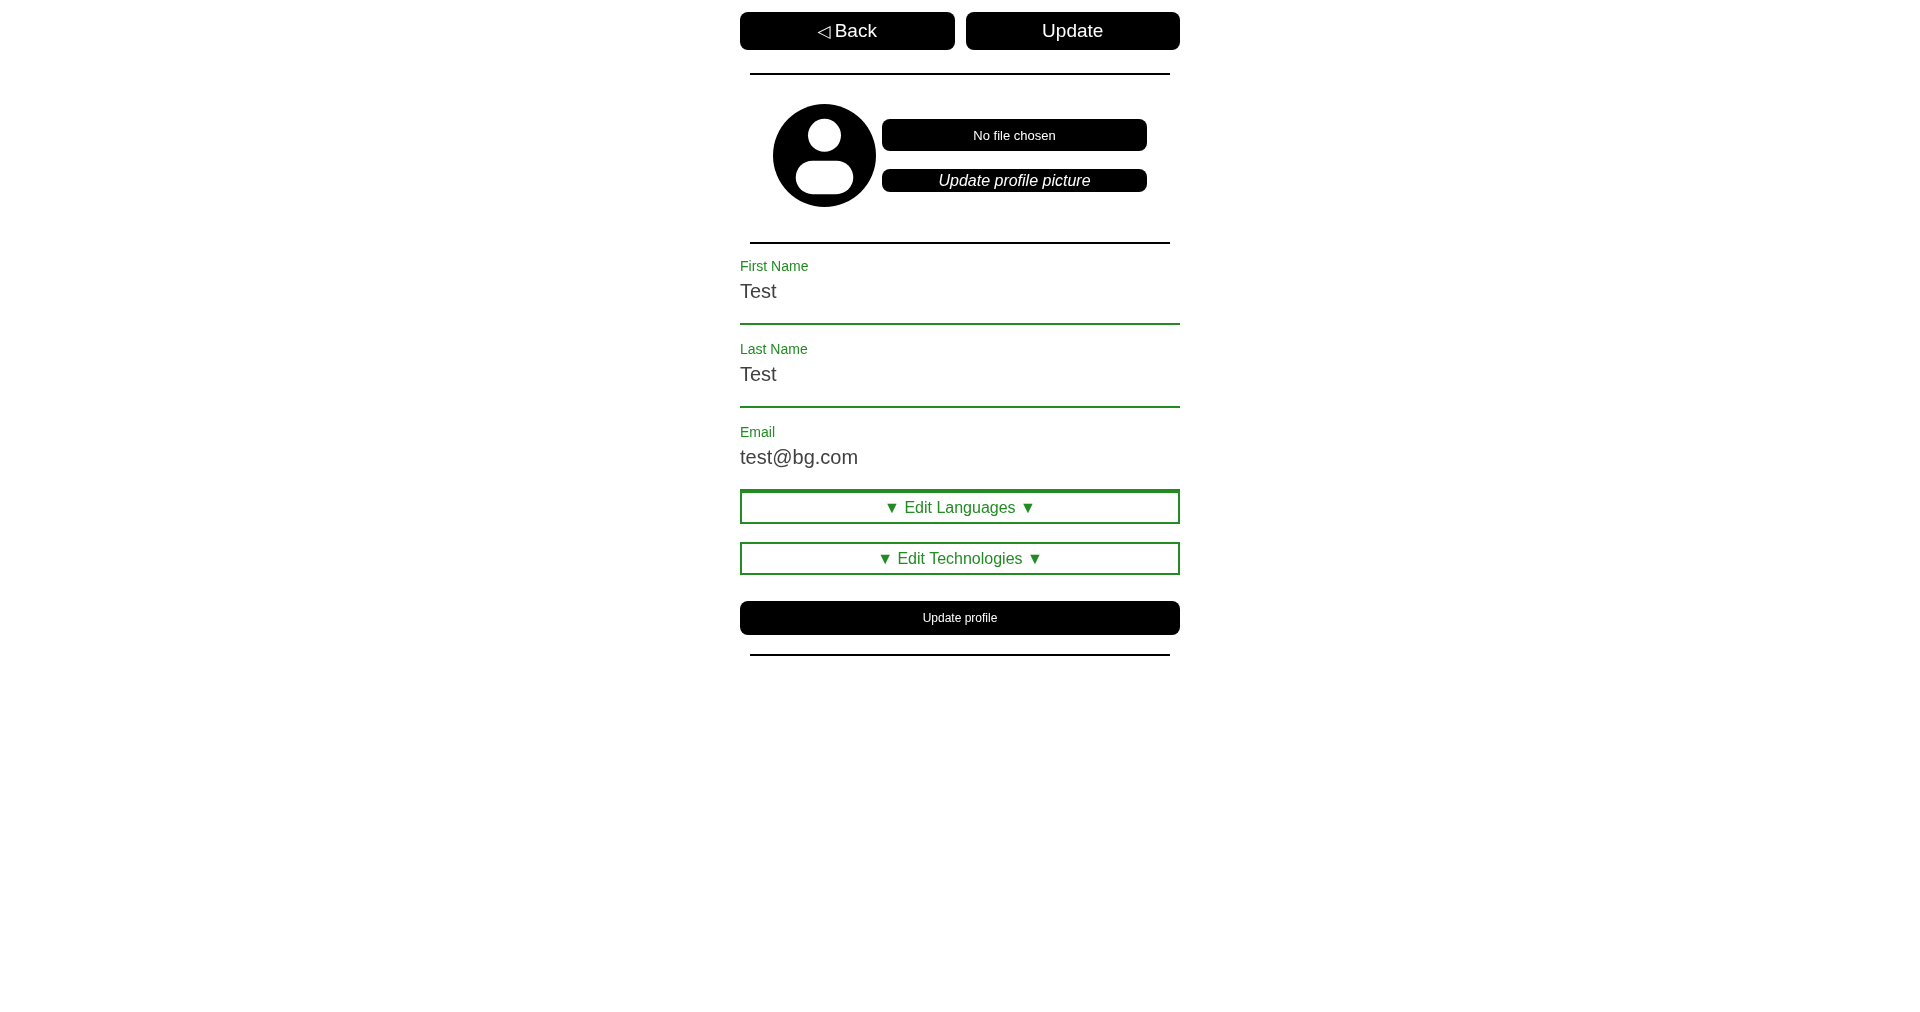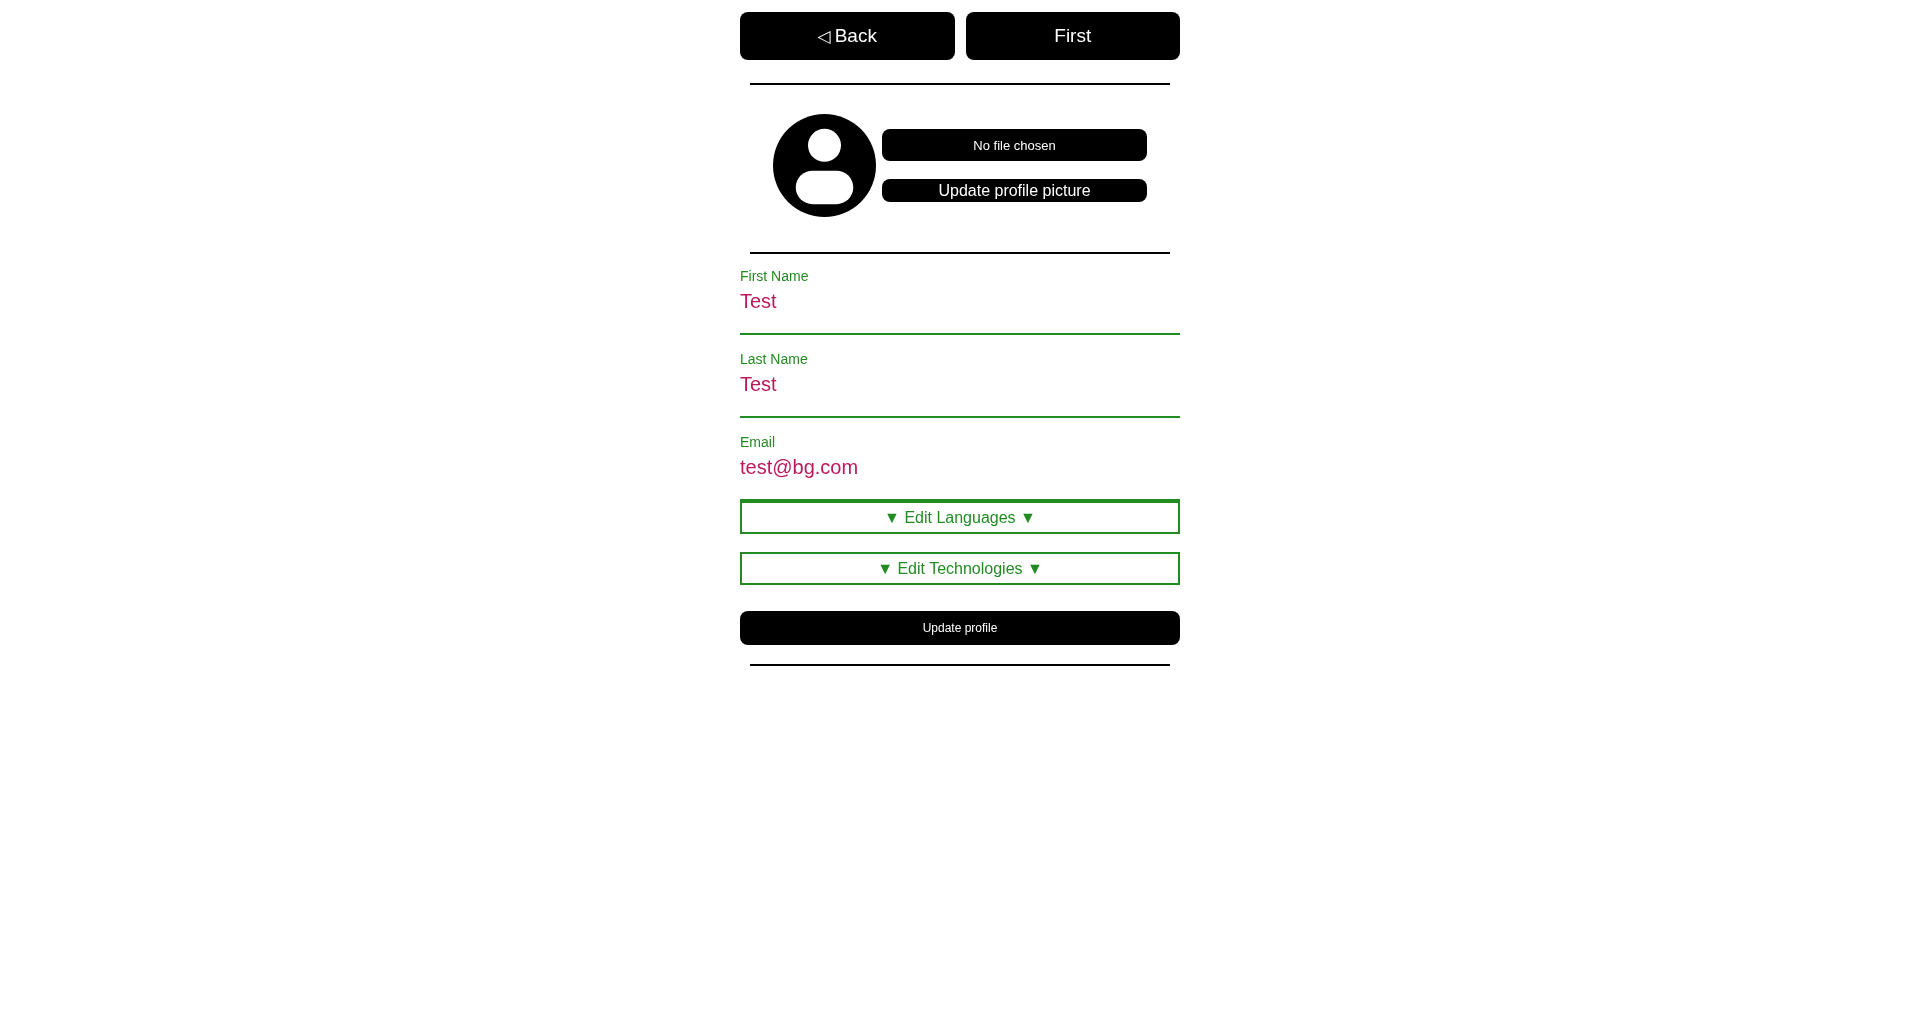--- a/index.html
+++ b/index.html
@@ -13,54 +13,54 @@
 
   button { font-family: inherit; cursor: pointer; padding: 0; }
 
   .btn-black {
     background: #000000; color: #ffffff;
     border: none; border-radius: 8px;
     display: block;
   }
 
   .top-row { display: flex; gap: 11px; }
-  .top-btn { flex: 1; height: 48px; font-size: 19px; }
+  .top-btn { flex: 1; height: 38px; font-size: 19px; }
   .back-icon { font-size: 17px; margin-right: 4px; }
 
   .divider {
     border: none; border-top: 2px solid #000000;
     width: 420px; margin: 23px auto 0;
   }
   .divider-2 { margin-top: 35px; }
   .divider-3 { margin-top: 19px; }
 
   .avatar-row {
     margin-top: 29px;
     display: flex; justify-content: center; align-items: center; gap: 6px;
   }
   .avatar { width: 103px; height: 103px; flex: 0 0 auto; }
   .avatar svg { display: block; width: 100%; height: 100%; }
   .pic-col { width: 265px; display: flex; flex-direction: column; gap: 18px; }
   .file-btn { height: 32px; font-size: 13px; }
-  .pic-btn { height: 23px; font-size: 16px; }
+  .pic-btn { height: 23px; font-size: 16px; font-style: italic; }
 
   .field {
     margin-top: 16px;
     border-bottom: 2px solid #228B22;
     padding-bottom: 20px;
   }
   .fields .field:first-child { margin-top: 14px; }
   .label-row { display: flex; justify-content: space-between; align-items: baseline; }
   .field-label { display: block; font-size: 14px; line-height: 16px; color: #228B22; }
   .required-note { font-size: 13px; line-height: 16px; color: #ee2222; }
   .field-input {
     display: block; width: 100%;
     border: none; outline: none; background: transparent;
     margin-top: 6px; padding: 0; height: 23px;
-    font-size: 20px; color: #be185d; font-family: inherit;
+    font-size: 20px; color: #404040; font-family: inherit;
   }
 
   .btn-outline {
     display: block; width: 100%; height: 33px;
     background: #ffffff; border: 2px solid #228B22;
     color: #228B22; font-size: 16px; border-radius: 0;
   }
   .btn-langs { }
   .btn-techs { margin-top: 18px; }
 
@@ -69,21 +69,21 @@
 </style>
 </head>
 <body>
 
 <div class="column">
 
   <div class="top-row">
     <button class="btn-black top-btn">
       <span class="back-icon">◁</span><span>Back</span>
     </button>
-    <button class="btn-black top-btn">First</button>
+    <button class="btn-black top-btn">Update</button>
   </div>
 
   <hr class="divider">
 
   <div class="avatar-row">
     <div class="avatar">
       <svg viewBox="0 0 24 24" aria-hidden="true">
         <circle cx="12" cy="12" r="12" fill="#000000"></circle>
         <circle cx="12" cy="7.3" r="3.85" fill="#ffffff"></circle>
         <rect x="5.3" y="13.2" width="13.4" height="7.8" rx="3.9" fill="#ffffff"></rect>

